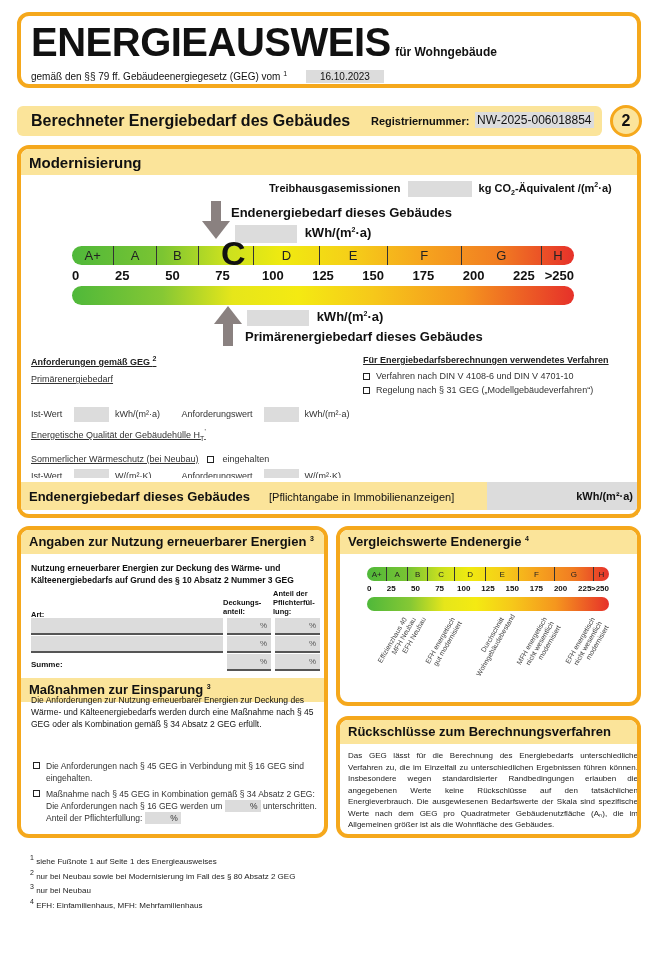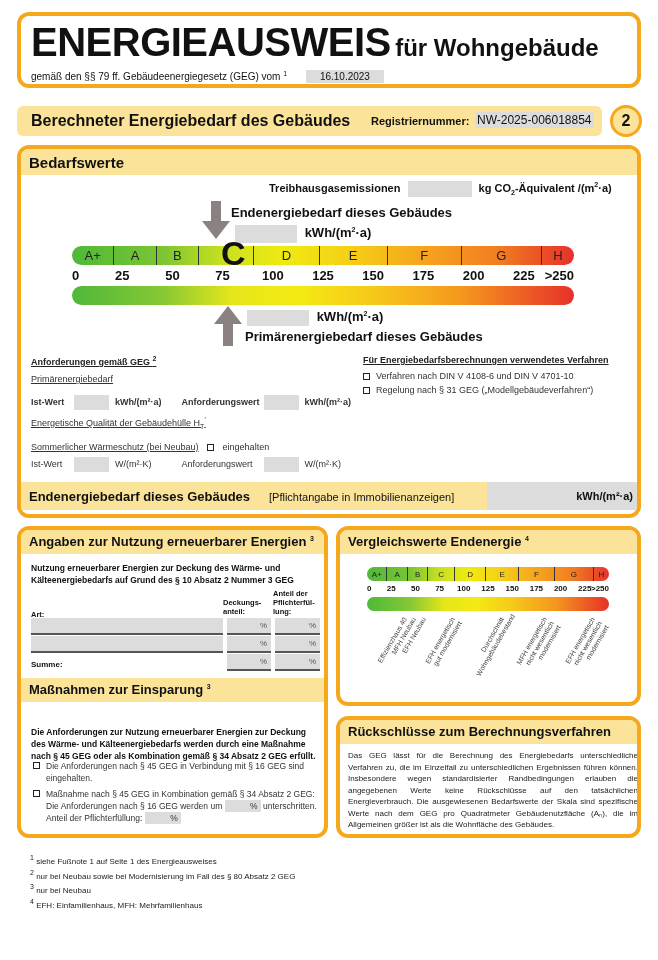--- a/index.html
+++ b/index.html
@@ -19,41 +19,41 @@
 .u{text-decoration:underline}
 sup{font-size:7px}
 sub{font-size:7px}
 </style>
 </head>
 <body>
 
 <div class="box" style="left:17px;top:12px;width:624px;height:76px;">
   <div class="abs" style="left:10px;top:4px;white-space:nowrap;">
     <span style="font-size:40px;font-weight:bold;letter-spacing:-0.5px;">ENERGIEAUSWEIS</span>
-    <span style="font-size:24px;font-weight:bold;">für Wohngebäude</span>
+    <span style="font-size:12px;font-weight:bold;">für Wohngebäude</span>
   </div>
   <div class="abs" style="left:10px;top:54px;font-size:10px;white-space:nowrap;">
     <span>gemäß den §§ 79 ff. Gebäudeenergiegesetz (GEG) vom</span>
     <sup>1</sup>
     <span class="gray" style="margin-left:16px;padding:1px 14px;font-size:10px;width:78px;text-align:center;">16.10.2023</span>
   </div>
 </div>
 
 <div class="abs hdr" style="left:17px;top:106px;width:585px;height:30px;border-radius:6px;font-weight:bold;">
   <span class="abs" style="left:14px;top:6px;font-size:16px;">Berechneter Energiebedarf des Gebäudes</span>
   <span class="abs" style="left:354px;top:9px;font-size:11px;">Registriernummer:</span>
   <span class="abs gray" style="left:458px;top:6px;font-size:12px;font-weight:normal;padding:1px 2px;">NW-2025-006018854</span>
 </div>
 <div class="abs" style="left:610px;top:105px;width:32px;height:32px;border-radius:50%;border:3px solid #f5a81c;background:#fbe49a;text-align:center;line-height:26px;font-weight:bold;font-size:16px;">
   <span>2</span>
 </div>
 
 <div class="box" style="left:17px;top:145px;width:624px;height:372px;overflow:hidden;">
   <div class="hdr abs" style="left:0;top:0;width:100%;height:26px;">
-    <span class="abs" style="left:8px;top:5px;font-size:15px;">Bedarfswerte</span>
+    <span class="abs" style="left:8px;top:5px;font-size:15px;">Modernisierung</span>
   </div>
 
   <div class="abs" style="left:248px;top:32px;font-size:11px;font-weight:bold;white-space:nowrap;">
     <span>Treibhausgasemissionen</span>
     <span class="gray" style="width:64px;height:16px;vertical-align:middle;margin:0 4px;"></span>
     <span><span>kg CO</span><sub>2</sub><span>-Äquivalent /(m</span><sup>2</sup><span>·a)</span></span>
   </div>
 
   <div class="abs" style="left:181px;top:52px;">
     <svg width="28" height="40">
@@ -102,21 +102,21 @@
   </div>
   <div class="abs" style="left:226px;top:160px;white-space:nowrap;font-size:13px;font-weight:bold;">
     <span class="gray" style="width:62px;height:16px;vertical-align:middle;margin-right:4px;"></span>
     <span><span>kWh/(m</span><sup>2</sup><span>·a)</span></span>
   </div>
   <div class="abs" style="left:224px;top:180px;font-size:13px;font-weight:bold;">Primärenergiebedarf dieses Gebäudes</div>
 
   <div class="abs small" style="left:10px;top:206px;width:310px;">
     <div class="u" style="font-weight:bold;color:#222;"><span>Anforderungen gemäß GEG</span> <sup>2</sup></div>
     <div class="u" style="margin-top:7px;">Primärenergiebedarf</div>
-    <div style="margin-top:10px;white-space:nowrap;height:16px;line-height:16px;font-weight:bold;">
+    <div style="margin-top:22px;white-space:nowrap;height:16px;line-height:16px;">
       <span style="display:inline-block;width:40px;">Ist-Wert</span>
       <span class="gray" style="width:35px;height:15px;vertical-align:middle;"></span>
       <span style="display:inline-block;width:64px;margin-left:4px;">kWh/(m²·a)</span>
       <span style="display:inline-block;width:80px;">Anforderungswert</span>
       <span class="gray" style="width:35px;height:15px;vertical-align:middle;"></span>
       <span style="margin-left:3px;">kWh/(m²·a)</span>
     </div>
     <div class="u" style="margin-top:6px;"><span>Energetische Qualität der Gebäudehülle H</span><sub>T</sub><sup>'</sup></div>
     <div style="margin-top:12px;white-space:nowrap;">
       <span class="u">Sommerlicher Wärmeschutz (bei Neubau)</span>
@@ -168,21 +168,21 @@
       <div class="abs gray" style="left: 206px; top: 106px; width: 44px; height: 17px; border-bottom: 2px solid rgb(85, 85, 85); font-size: 8px; text-align: right; padding: 3px 4px; color: rgb(85, 85, 85);">%</div>
       <div class="abs gray" style="left: 254px; top: 106px; width: 45px; height: 17px; border-bottom: 2px solid rgb(85, 85, 85); font-size: 8px; text-align: right; padding: 3px 4px; color: rgb(85, 85, 85);">%</div>
     </div>
   <div class="abs" style="left:10px;top:130px;font-size:8px;font-weight:bold;">Summe:</div>
   <div class="abs gray" style="left:206px;top:124px;width:44px;height:17px;border-bottom:2px solid #555;font-size:8px;text-align:right;padding:3px 4px;color:#555;"><span>%</span></div>
   <div class="abs gray" style="left:254px;top:124px;width:45px;height:17px;border-bottom:2px solid #555;font-size:8px;text-align:right;padding:3px 4px;color:#555;"><span>%</span></div>
 
   <div class="hdr abs" style="left:0;top:148px;width:100%;height:24px;">
     <span class="abs" style="left:8px;top:4px;font-size:13px;"><span>Maßnahmen zur Einsparung</span> <sup>3</sup></span>
   </div>
-  <div class="abs" style="left:10px;top:196px;width:290px;font-size:8.5px;font-weight:bold;line-height:12px;">Die Anforderungen zur Nutzung erneuerbarer Energien zur Deckung des Wärme- und Kälteenergiebedarfs werden durch eine Maßnahme nach § 45 GEG oder als Kombination gemäß § 34 Absatz 2 GEG erfüllt.</div>
+  <div class="abs" style="left:10px;top:164px;width:290px;font-size:8.5px;font-weight:normal;line-height:12px;">Die Anforderungen zur Nutzung erneuerbarer Energien zur Deckung des Wärme- und Kälteenergiebedarfs werden durch eine Maßnahme nach § 45 GEG oder als Kombination gemäß § 34 Absatz 2 GEG erfüllt.</div>
   <div class="abs" style="left:12px;top:230px;width:290px;font-size:8.5px;line-height:12px;color:#333;display:flex;">
     <span class="cb" style="margin-top:2px;flex:none;"></span>
     <span>Die Anforderungen nach § 45 GEG in Verbindung mit § 16 GEG sind eingehalten.</span>
   </div>
   <div class="abs" style="left:12px;top:258px;width:290px;font-size:8.5px;line-height:12px;color:#333;display:flex;">
     <span class="cb" style="margin-top:2px;flex:none;"></span>
     <span><span>Maßnahme nach § 45 GEG in Kombination gemäß § 34 Absatz 2 GEG: Die Anforderungen nach § 16 GEG werden um</span> <span class="gray" style="width:36px;text-align:right;padding-right:3px;"><span>%</span></span> <span>unterschritten. Anteil der Pflichterfüllung:</span> <span class="gray" style="width:36px;text-align:right;padding-right:3px;"><span>%</span></span></span>
   </div>
 </div>
 

